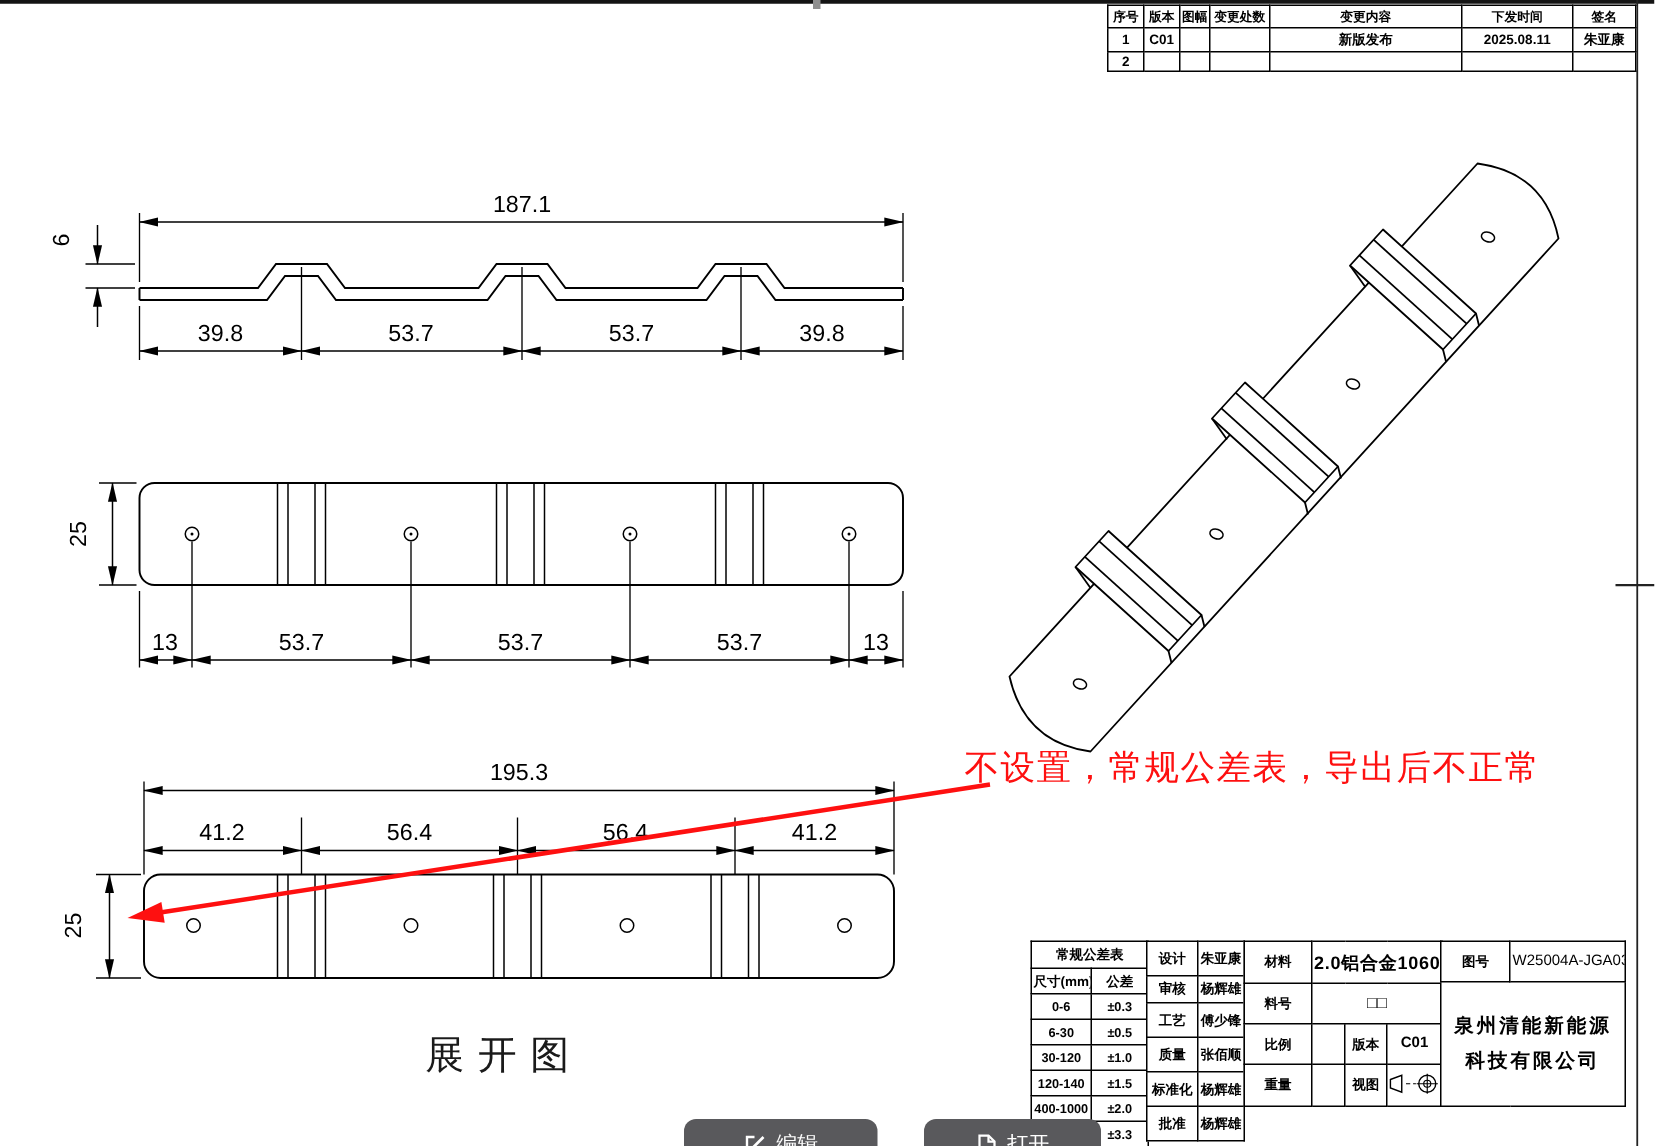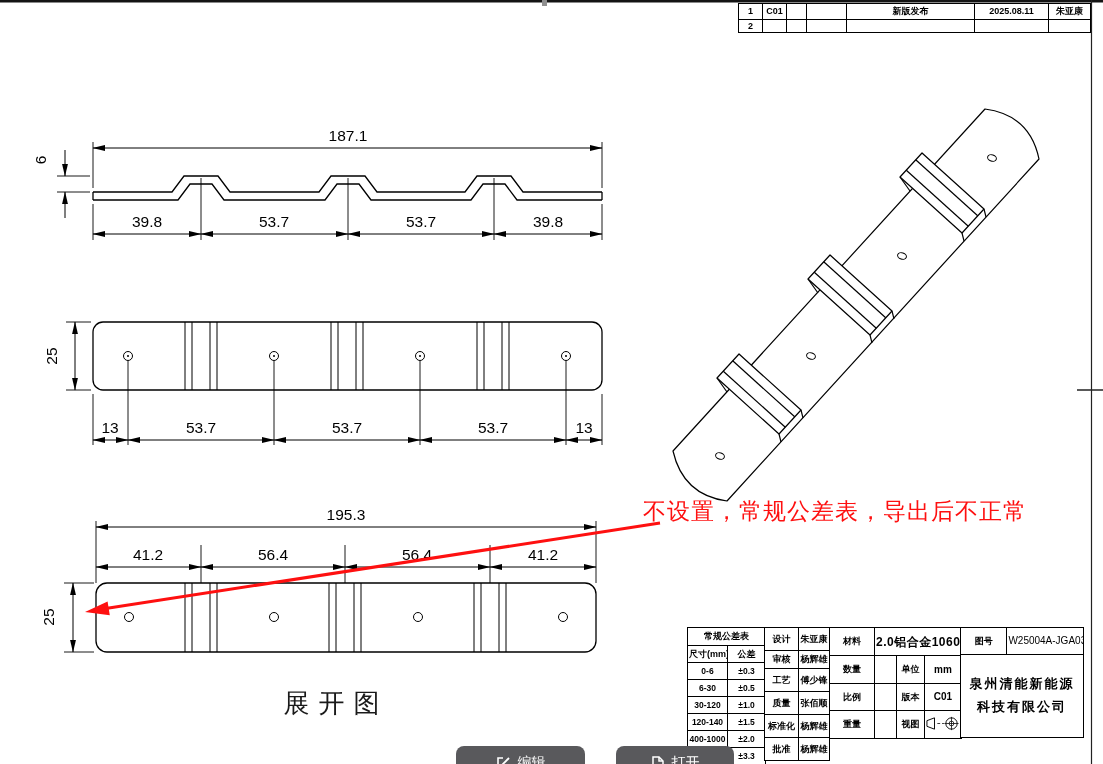--- a/index.html
+++ b/index.html
@@ -232,20 +232,29 @@
   <colgroup>
     <col style="width:24px">
       <col style="width:24px">
       <col style="width:20px">
       <col style="width:40px">
     <col style="width:128px">
       <col style="width:74px">
       <col style="width:42px">
   </colgroup>
   <tbody>
+      <tr style="height:15px">
+    <td class="h">序号</td>
+    <td class="h">版本</td>
+    <td class="h">图幅</td>
+    <td class="h">变更处数</td>
+    <td class="h">变更内容</td>
+    <td class="h">下发时间</td>
+    <td class="h">签名</td>
+  </tr>
   <tr style="height:16px">
     <td class="d">1</td>
     <td class="d">C01</td>
     <td class="d"></td>
     <td class="d"></td>
     <td class="d">新版发布</td>
     <td class="d">2025.08.11</td>
     <td class="d">朱亚康</td>
   </tr>
   <tr style="height:13px">
@@ -340,25 +349,23 @@
       <col style="width:45px">
       <col style="width:22px">
       <col style="width:28px">
       <col style="width:37px">
     </colgroup>
   <tbody>
       <tr style="height:28px">
     <td class="lbl">材料</td>
     <td class="big" colspan="3">2.0铝合金1060</td>
   </tr>
-  <tr style="height:28px">
-    <td class="lbl">数量</td>
-    <td></td>
-    <td class="lbl">单位</td>
-    <td style="font-size:10px">mm</td>
+  <tr style="height:27px">
+    <td class="lbl">料号</td>
+    <td colspan="3" style="font-size:11px">□□</td>
   </tr>
   <tr style="height:27px">
     <td class="lbl">比例</td>
     <td></td>
     <td class="lbl">版本</td>
     <td style="font-size:10px">C01</td>
   </tr>
   <tr style="height:28px">
     <td class="lbl">重量</td>
     <td></td>

